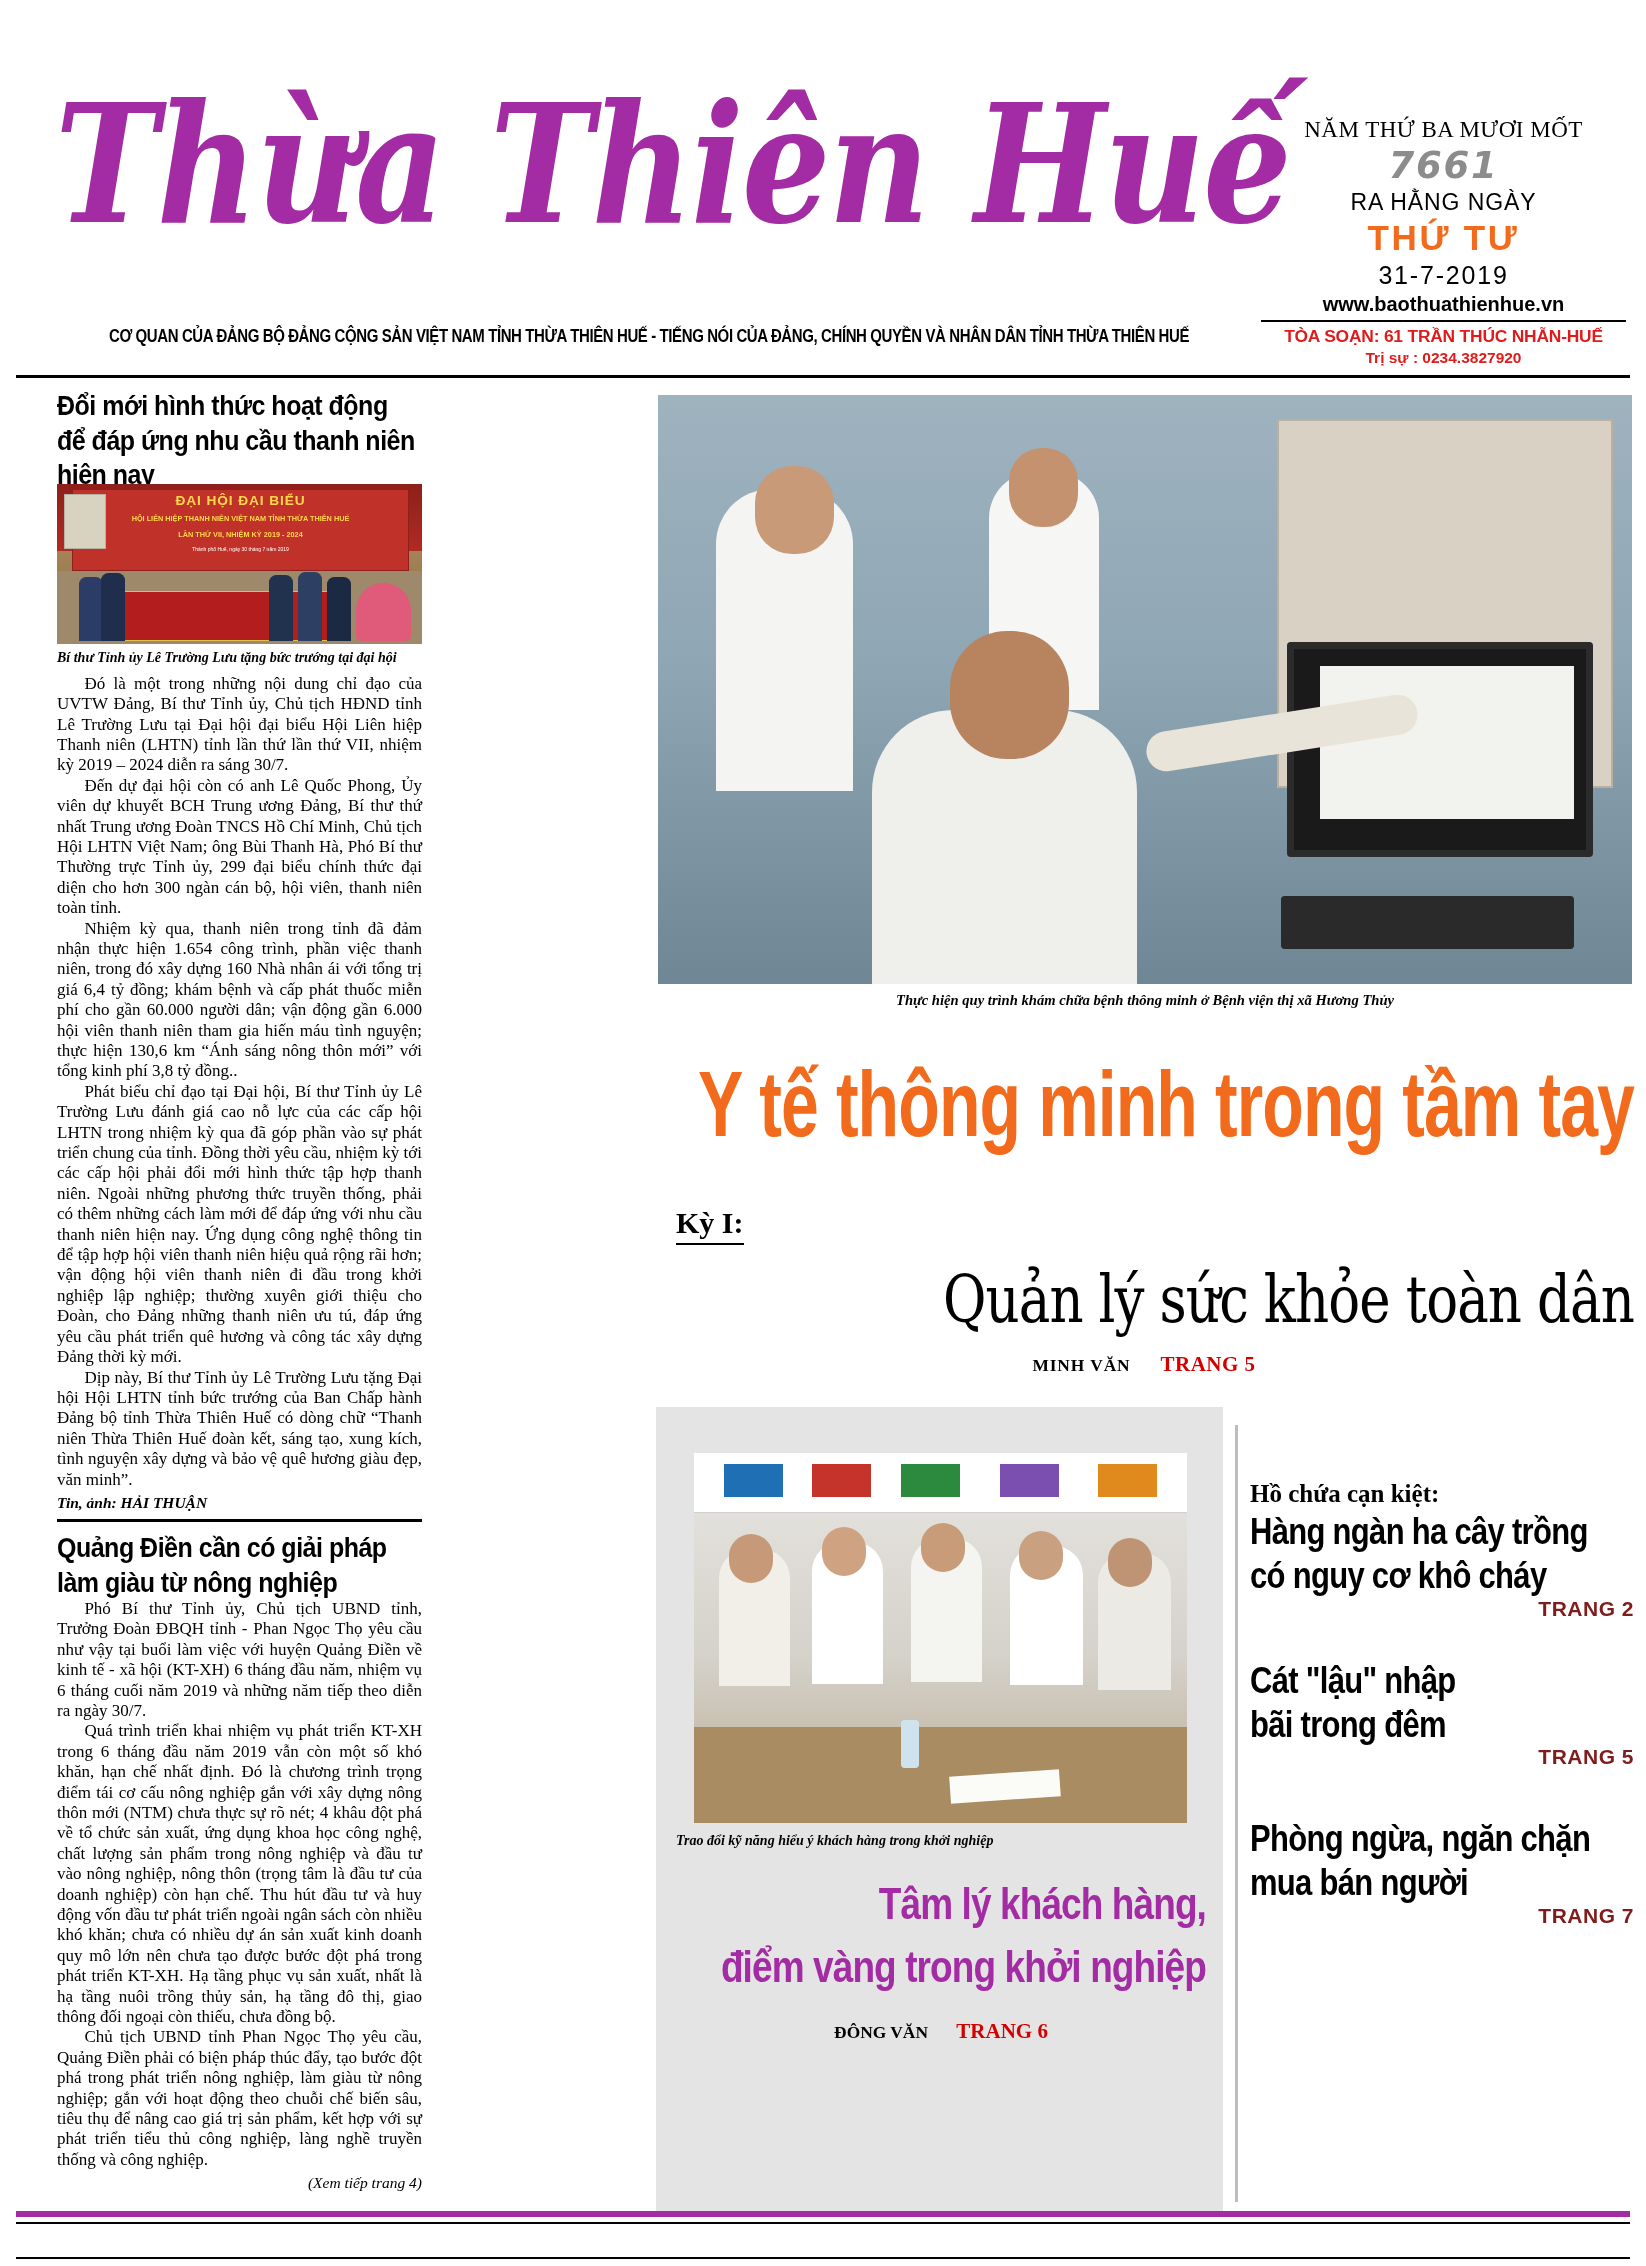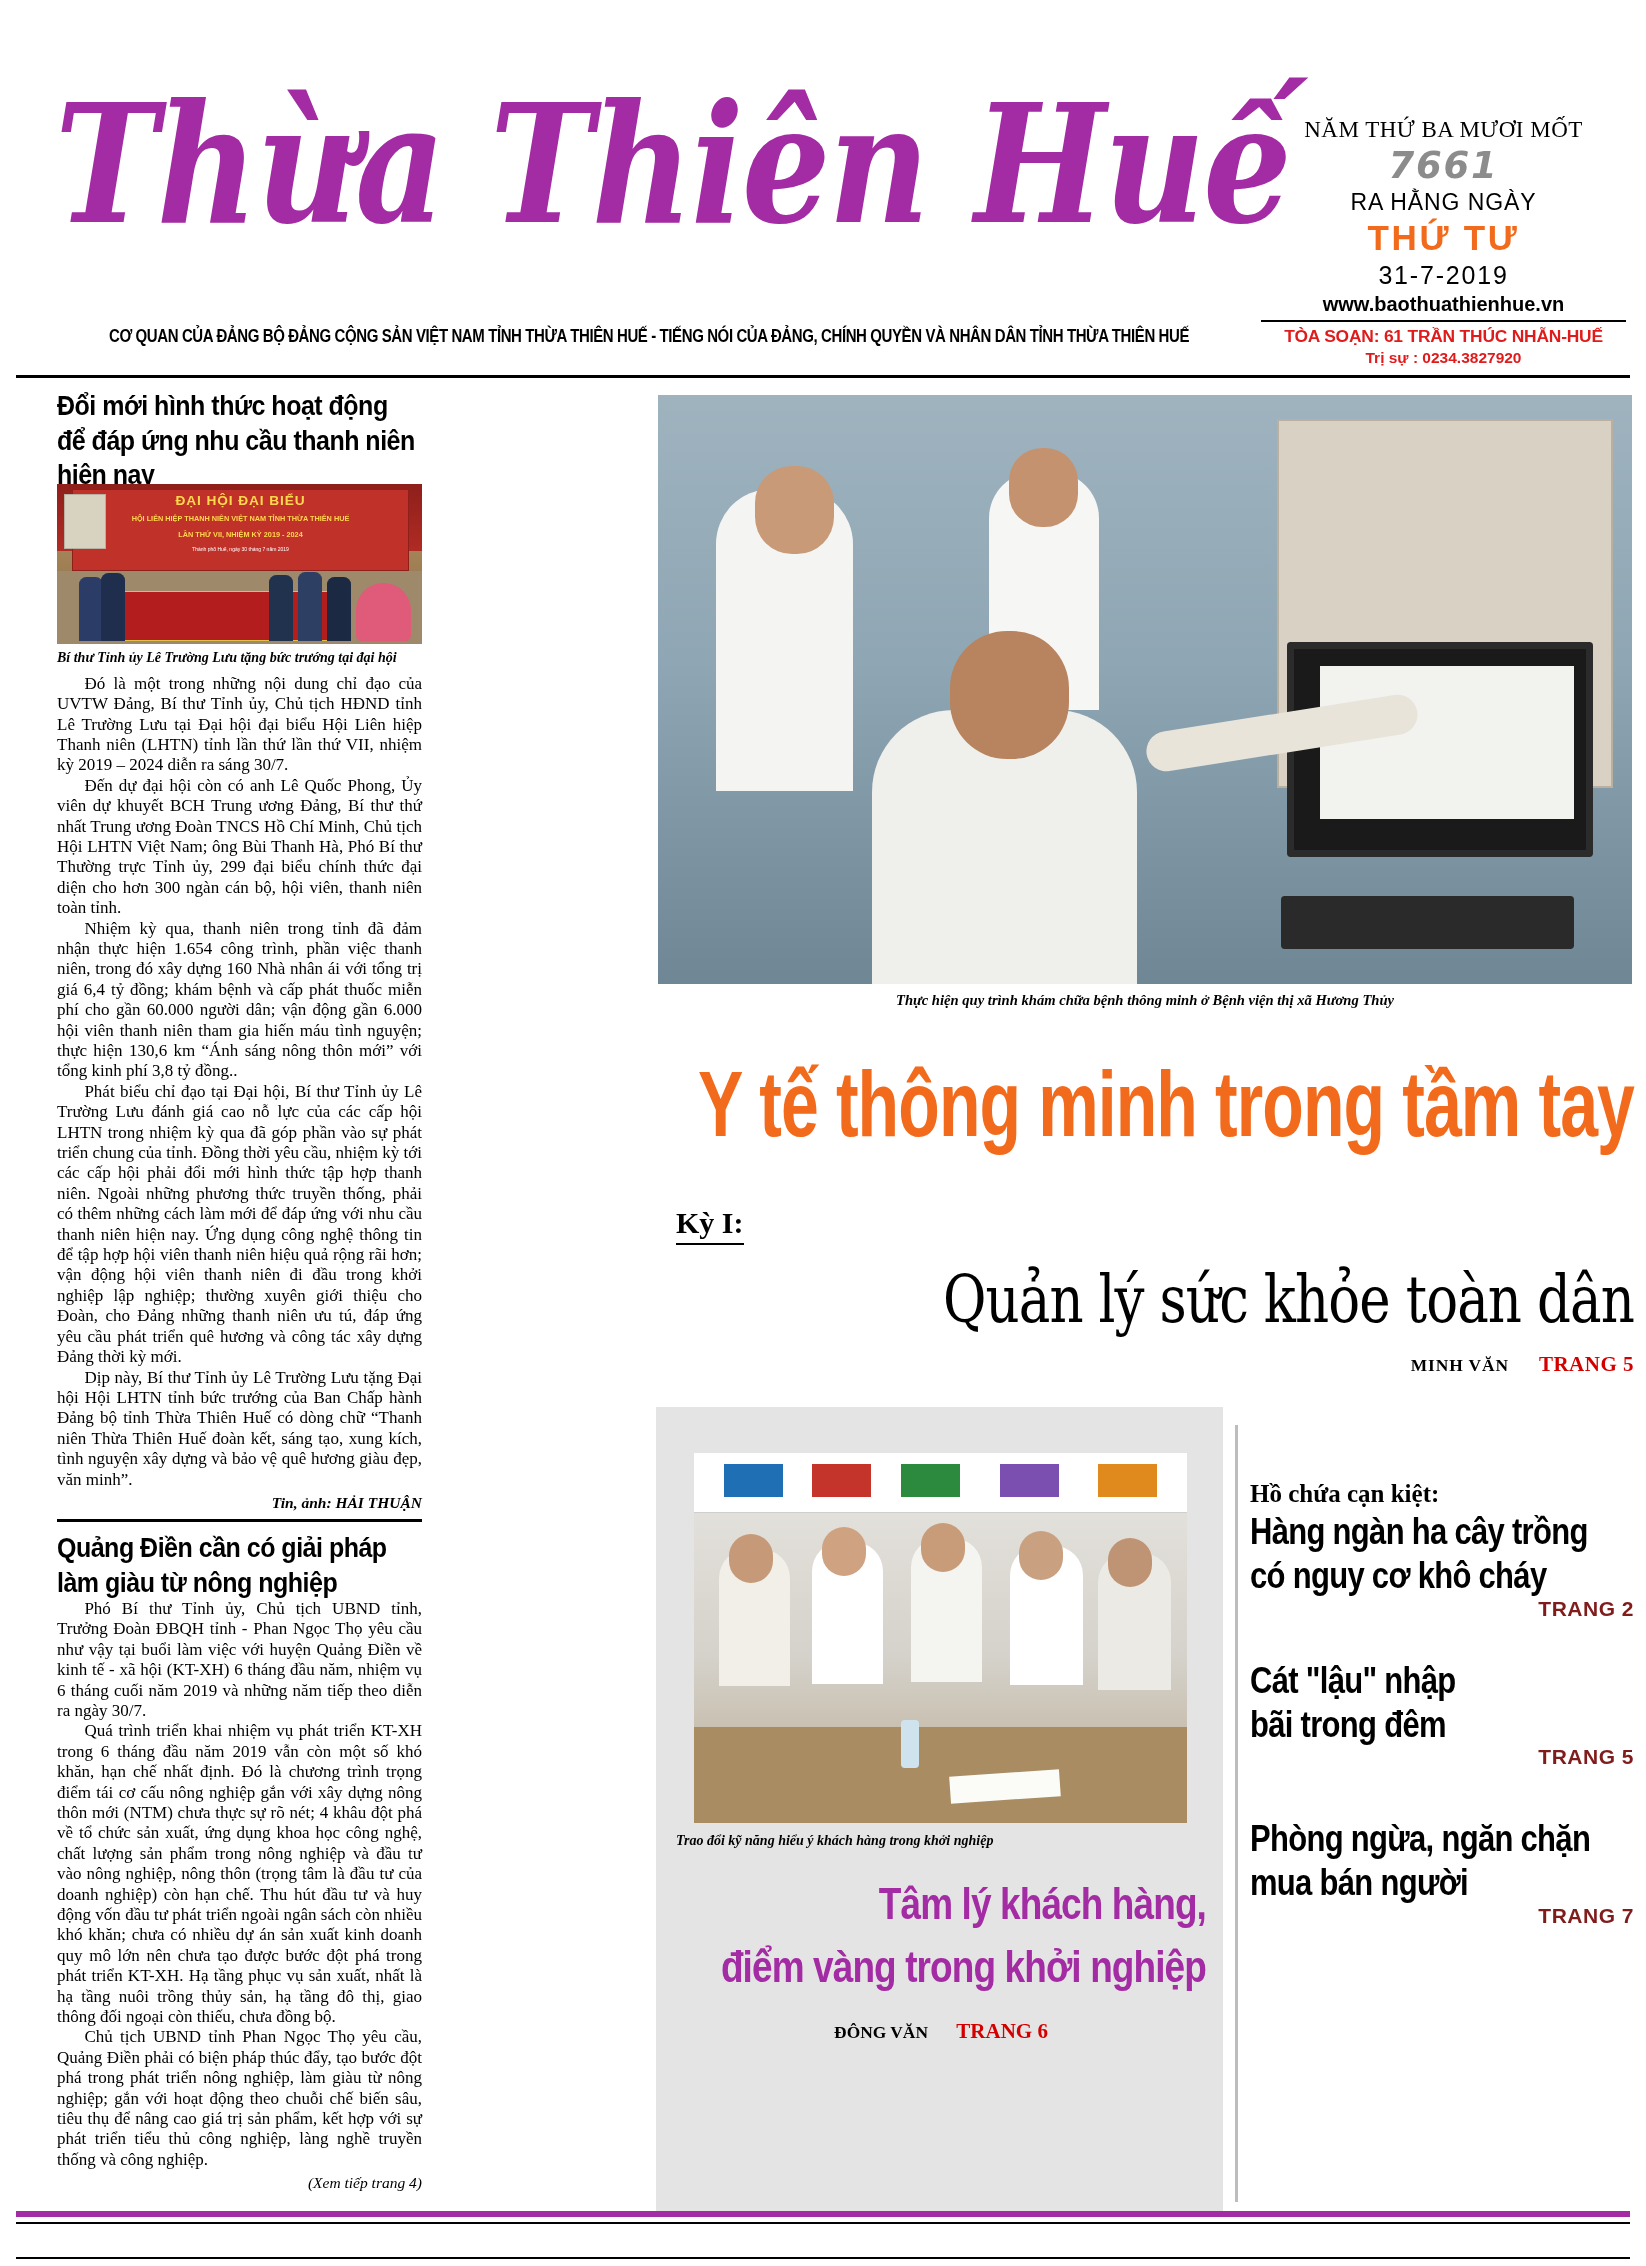--- a/index.html
+++ b/index.html
@@ -56,21 +56,21 @@
   .photo{position:relative;overflow:hidden;background:#cfcfcf;}
   .cap{
     font-family:"Liberation Serif",serif;font-style:italic;font-weight:bold;
     font-size:14px;line-height:17.4px;margin-top:4.6px;
   }
   .body-text{
     font-family:"Liberation Serif",serif;font-size:17px;line-height:20.4px;
     text-align:justify;margin-top:7.3px;
   }
   .body-text p{margin:0;text-indent:27.4px;}
-  .sig{font-family:"Liberation Serif",serif;font-weight:bold;font-style:italic;font-size:15.5px;text-align:right;margin-top:3.7px;}
+  .sig{font-family:"Liberation Serif",serif;font-weight:bold;font-style:italic;font-size:15.5px;text-align:left;margin-top:3.7px;}
   .sep{height:2.7px;background:#000;margin:7.3px 0 8.2px;}
   .note{font-family:"Liberation Serif",serif;font-style:italic;font-size:15.5px;text-align:right;margin-top:3.7px;}
 
   
   .main-photo{position:absolute;left:658px;top:395px;width:974px;height:589px;overflow:hidden;background:#b7c3cb;}
   .main-cap{
     position:absolute;left:658px;top:992px;width:974px;text-align:center;
     font-family:"Liberation Serif",serif;font-style:italic;font-weight:bold;font-size:14.6px;
   }
 
@@ -85,21 +85,21 @@
     font-family:"Liberation Serif",serif;font-weight:bold;font-size:30px;
     border-bottom:2.7px solid #000;padding-bottom:2.7px;
   }
   .hl-sub{
     position:absolute;left:654px;top:1261px;width:980px;text-align:right;
     font-family:"DejaVu Serif",serif;font-weight:normal;
     font-size:53px;letter-spacing:-0.9px;white-space:nowrap;
     transform:scaleY(1.25);transform-origin:right top;
   }
   .byline{
-    position:absolute;left:654px;top:1352px;width:980px;text-align:right;
+    position:absolute;left:654px;top:1352px;width:980px;text-align:center;
     font-family:"Liberation Serif",serif;font-weight:bold;font-size:17.4px;
   }
   .byline .author{letter-spacing:0.9px;}
   .byline .page-ref{color:#d40000;font-size:21px;margin-left:25.6px;letter-spacing:0.5px;}
 
   
   .mid-block{position:absolute;left:656px;top:1407px;width:567px;height:804px;background:#e4e4e4;}
   .mid-photo{position:absolute;left:694px;top:1453px;width:493px;height:370px;overflow:hidden;background:#c8c8c8;}
   .mid-cap{
     position:absolute;left:676px;top:1833px;width:530px;

